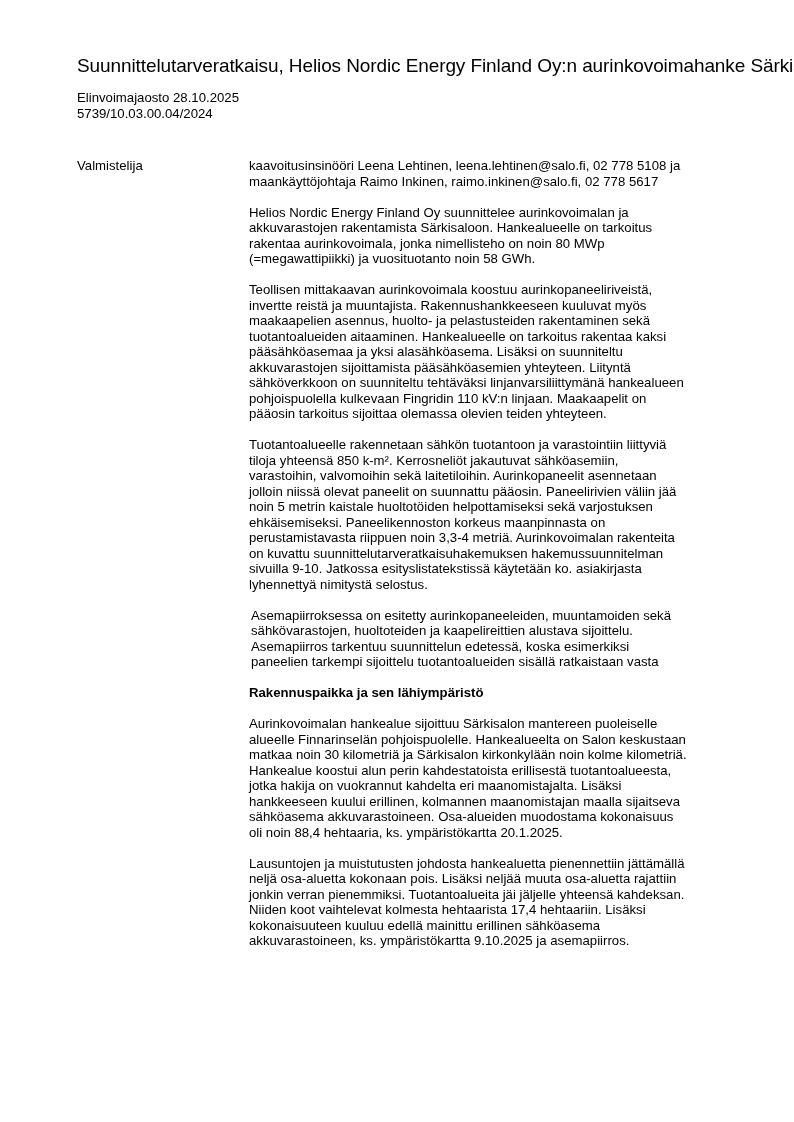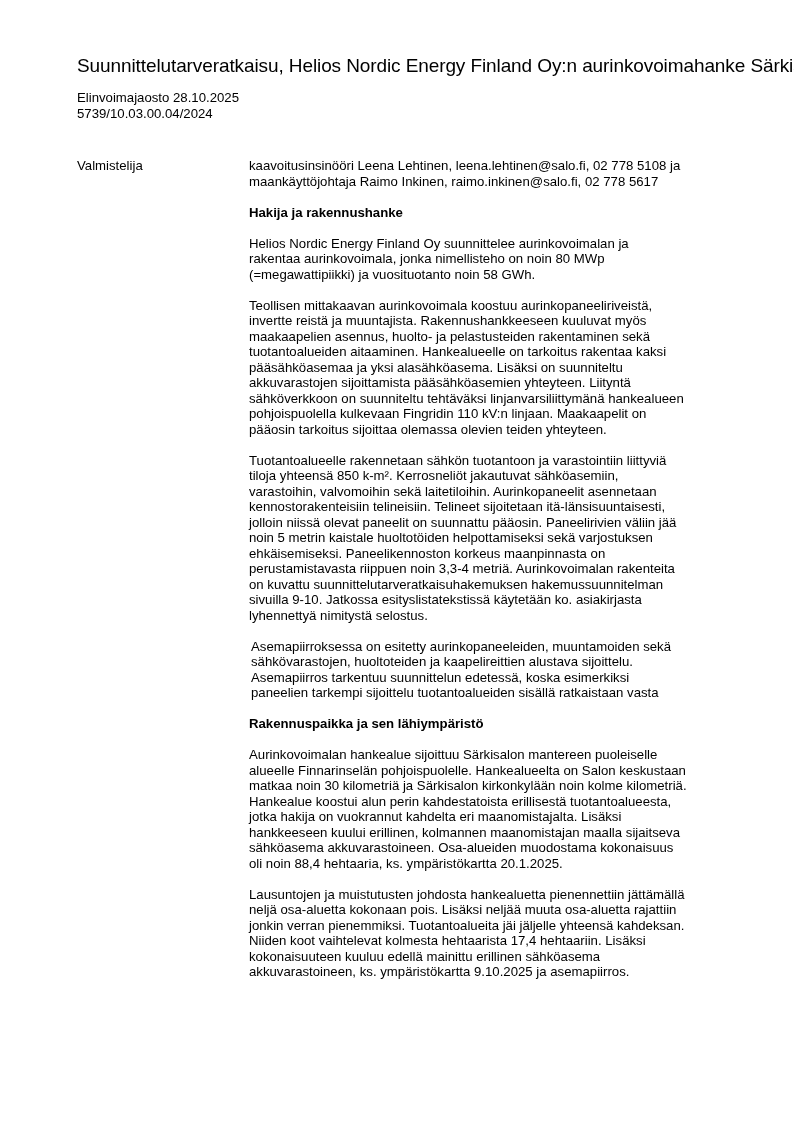--- a/index.html
+++ b/index.html
@@ -26,45 +26,44 @@
 </div>
 
 <div class="label">Valmistelija</div>
 
 <div class="content">
   <div class="block">
     <span class="line">kaavoitusinsinööri  Leena Lehtinen, leena.lehtinen@salo.fi,  02 778 5108 ja</span>
     <span class="line">maankäyttöjohtaja  Raimo Inkinen, raimo.inkinen@salo.fi,  02 778 5617</span>
   </div>
 
-  <h2>Hakija ja rakennushanke</h2>
 
   <div class="block">
     <span class="line">Helios Nordic Energy Finland Oy suunnittelee aurinkovoimalan ja</span>
+    <span class="line">akkuvarastojen  rakentamista Särkisaloon. Hankealueelle  on tarkoitus</span>
     <span class="line">rakentaa  aurinkovoimala, jonka  nimellisteho on noin 80 MWp</span>
     <span class="line">(=megawattipiikki) ja vuosituotanto noin 58 GWh.</span>
   </div>
 
   <div class="block">
     <span class="line">Teollisen mittakaavan aurinkovoimala  koostuu aurinkopaneeliriveistä,</span>
     <span class="line">invertte reistä  ja muuntajista. Rakennushankkeeseen  kuuluvat myös</span>
     <span class="line">maakaapelien  asennus, huolto- ja pelastusteiden rakentaminen sekä</span>
     <span class="line">tuotantoalueiden  aitaaminen. Hankealueelle  on tarkoitus rakentaa kaksi</span>
     <span class="line">pääsähköasemaa ja yksi alasähköasema. Lisäksi on suunniteltu</span>
     <span class="line">akkuvarastojen  sijoittamista pääsähköasemien yhteyteen.  Liityntä</span>
     <span class="line">sähköverkkoon  on suunniteltu tehtäväksi linjanvarsiliittymänä  hankealueen</span>
     <span class="line">pohjoispuolella  kulkevaan  Fingridin 110 kV:n linjaan. Maakaapelit  on</span>
     <span class="line">pääosin tarkoitus sijoittaa olemassa olevien  teiden yhteyteen.</span>
   </div>
 
   <div class="block">
     <span class="line">Tuotantoalueelle  rakennetaan  sähkön tuotantoon ja varastointiin liittyviä</span>
     <span class="line">tiloja  yhteensä 850 k-m². Kerrosneliöt jakautuvat  sähköasemiin,</span>
     <span class="line">varastoihin,  valvomoihin sekä laitetiloihin.  Aurinkopaneelit  asennetaan</span>
-    <span class="line">kennostorakenteisiin telineisiin.  Telineet sijoitetaan itä-länsisuuntaisesti,</span>
     <span class="line">jolloin  niissä olevat paneelit on  suunnattu pääosin.  Paneelirivien  väliin  jää</span>
     <span class="line">noin 5 metrin kaistale huoltotöiden  helpottamiseksi sekä varjostuksen</span>
     <span class="line">ehkäisemiseksi. Paneelikennoston  korkeus maanpinnasta on</span>
     <span class="line">perustamistavasta riippuen noin 3,3-4 metriä. Aurinkovoimalan  rakenteita</span>
     <span class="line">on kuvattu  suunnittelutarveratkaisuhakemuksen  hakemussuunnitelman</span>
     <span class="line">sivuilla  9-10. Jatkossa esityslistatekstissä käytetään ko.  asiakirjasta</span>
     <span class="line">lyhennettyä  nimitystä selostus.</span>
   </div>
 
   <div class="block p2">

